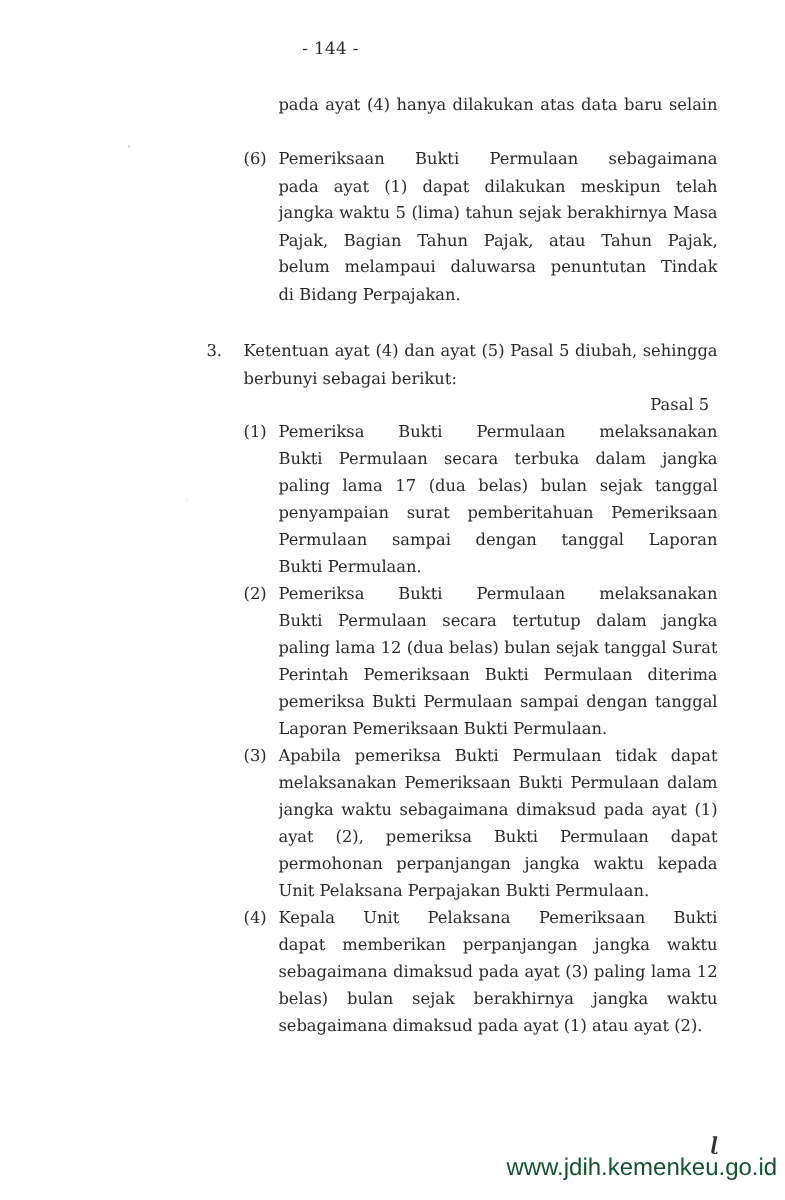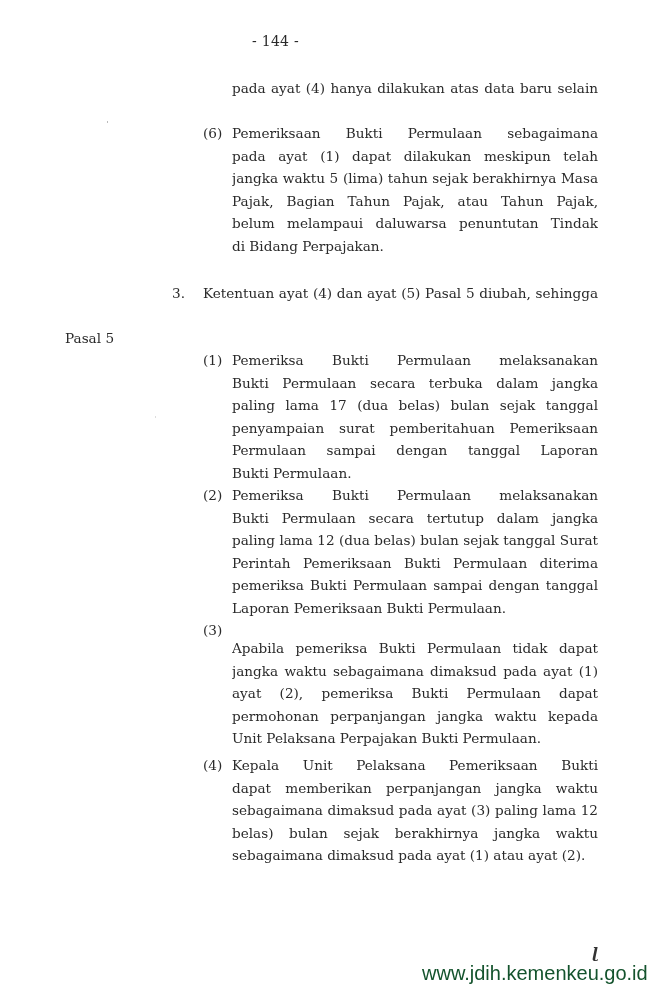--- a/index.html
+++ b/index.html
@@ -49,23 +49,23 @@
     }
     .num {
       position: absolute;
       font-size: 13.6px;
       line-height: 22.5px;
     }
     .center-heading {
       position: absolute;
       left: 0;
       width: 591px;
-      padding-left: 65px;
+      padding-left: 103px;
       box-sizing: border-box;
-      text-align: left;
+      text-align: right;
       font-size: 13.6px;
       line-height: 22.5px;
     }
     .para3 {
       position: absolute;
       left: 203px;
       width: 395px;
     }
     .para3 .line { position: relative; }
     .footer-link {
@@ -109,20 +109,21 @@
   <div class="line just">pada ayat (1) dapat dilakukan meskipun telah melewati</div>
   <div class="line just">jangka waktu 5 (lima) tahun sejak berakhirnya Masa</div>
   <div class="line just">Pajak, Bagian Tahun Pajak, atau Tahun Pajak, sepanjang</div>
   <div class="line just">belum melampaui daluwarsa penuntutan Tindak Pidana</div>
   <div class="line">di Bidang Perpajakan.</div>
 </div>
 
 <div class="num" style="left:172px; top:282px;">3.</div>
 <div class="para3" style="top:282px;">
   <div class="line just">Ketentuan ayat (4) dan ayat (5) Pasal 5 diubah, sehingga Pasal 5</div>
+  <div class="line">berbunyi sebagai berikut:</div>
 </div>
 
 <div class="center-heading" style="top:327px;">Pasal 5</div>
 
 <div class="num" style="left:203px; top:349px;">(1)</div>
 <div class="block" style="top:349px;">
   <div class="line just">Pemeriksa Bukti Permulaan melaksanakan Pemeriksaan</div>
   <div class="line just">Bukti Permulaan secara terbuka dalam jangka waktu</div>
   <div class="line just">paling lama 17 (dua belas) bulan sejak tanggal</div>
   <div class="line just">penyampaian surat pemberitahuan Pemeriksaan Bukti</div>
@@ -134,22 +135,23 @@
 <div class="block" style="top:484px;">
   <div class="line just">Pemeriksa Bukti Permulaan melaksanakan Pemeriksaan</div>
   <div class="line just">Bukti Permulaan secara tertutup dalam jangka waktu</div>
   <div class="line just">paling lama 12 (dua belas) bulan sejak tanggal Surat</div>
   <div class="line just">Perintah Pemeriksaan Bukti Permulaan diterima oleh</div>
   <div class="line just">pemeriksa Bukti Permulaan sampai dengan tanggal</div>
   <div class="line">Laporan Pemeriksaan Bukti Permulaan.</div>
 </div>
 
 <div class="num" style="left:203px; top:619px;">(3)</div>
-<div class="block" style="top:619px;margin-top:18px;">
+<div class="block" style="top:619px;">
   <div class="line just">Apabila pemeriksa Bukti Permulaan tidak dapat</div>
+  <div class="line just">melaksanakan Pemeriksaan Bukti Permulaan dalam</div>
   <div class="line just">jangka waktu sebagaimana dimaksud pada ayat (1) atau</div>
   <div class="line just">ayat (2), pemeriksa Bukti Permulaan dapat mengajukan</div>
   <div class="line just">permohonan perpanjangan jangka waktu kepada kepala</div>
   <div class="line">Unit Pelaksana Perpajakan Bukti Permulaan.</div>
 </div>
 
 <div class="num" style="left:203px; top:754px;">(4)</div>
 <div class="block" style="top:754px;">
   <div class="line just">Kepala Unit Pelaksana Pemeriksaan Bukti Permulaan</div>
   <div class="line just">dapat memberikan perpanjangan jangka waktu</div>

